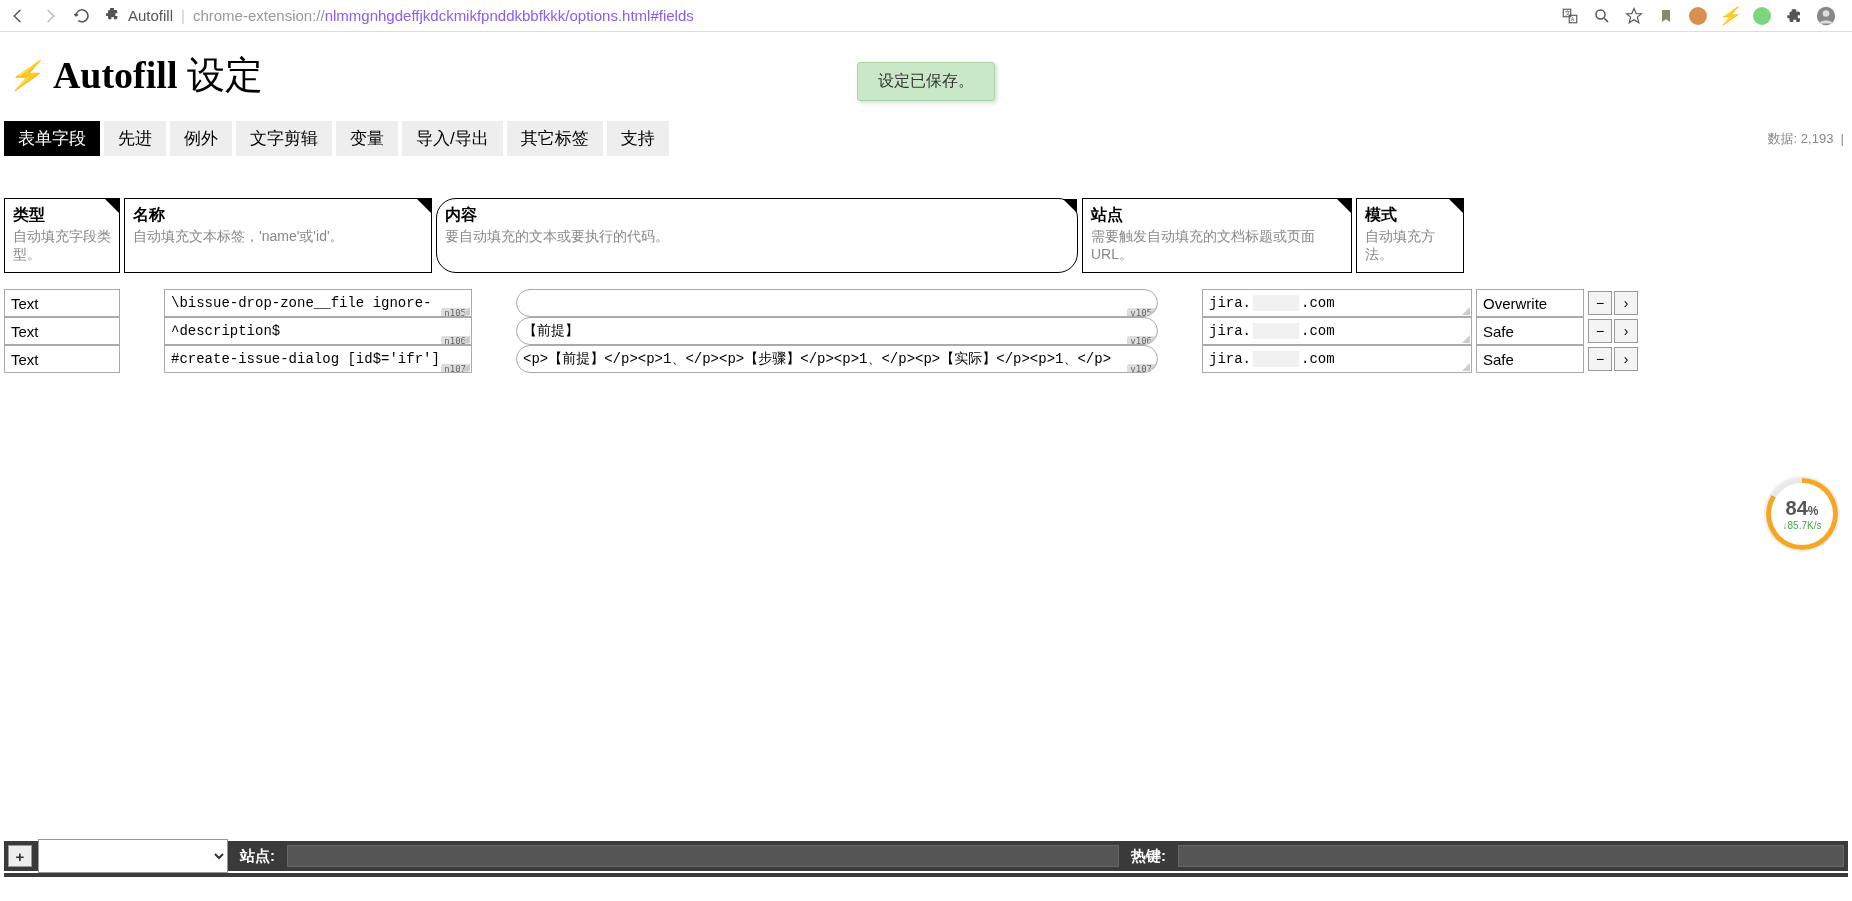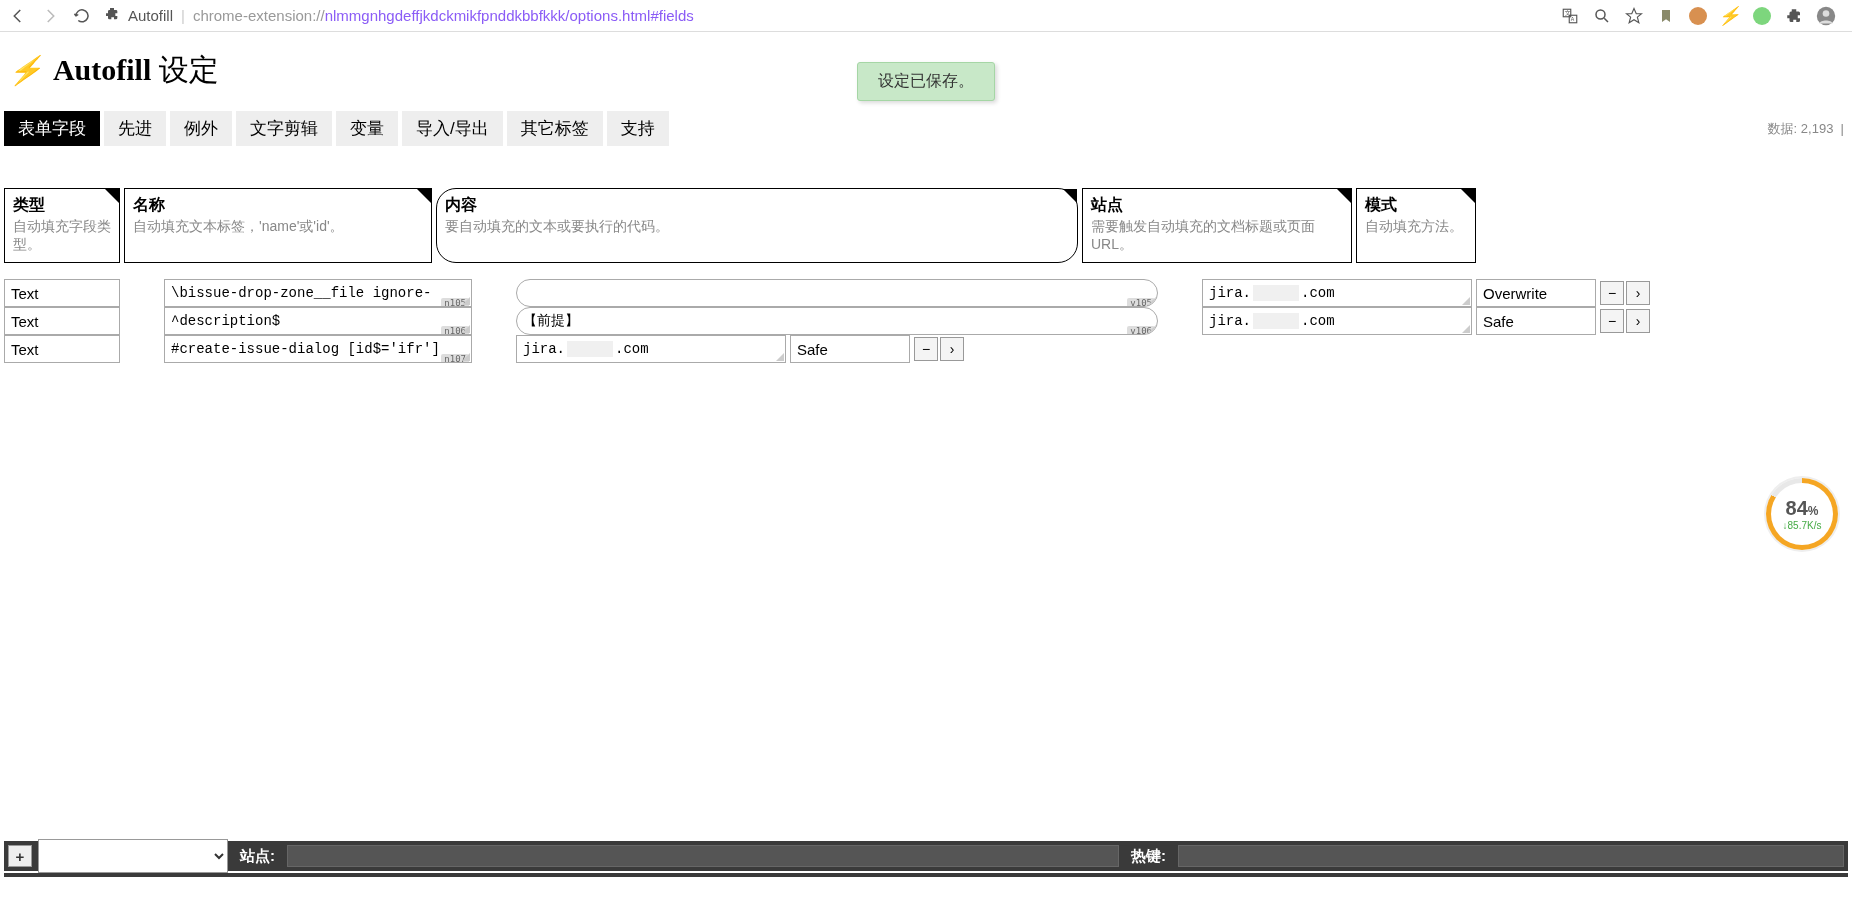--- a/index.html
+++ b/index.html
@@ -11,21 +11,21 @@
 .nav-btn.disabled { color: #bbb; }
 .url-area { flex: 1; display: flex; align-items: center; gap: 8px; color: #555; font-size: 15px; }
 .url-ext { color: #999; }
 .toolbar-icons { display: flex; align-items: center; gap: 12px; padding-right: 8px; }
 .tb-icon { width: 20px; height: 20px; display: flex; align-items: center; justify-content: center; color: #555; }
 .circle { width: 18px; height: 18px; border-radius: 50%; }
 
 
 .page-header { display: flex; align-items: center; padding: 18px 8px 10px 8px; position: relative; }
 .bolt { font-size: 28px; color: #f5a623; margin-right: 10px; font-style: italic; font-weight: bold; }
-.page-title { font-size: 30px; font-weight: bold; font-family: Georgia, serif; }
+.page-title { font-size: 38px; font-weight: bold; font-family: Georgia, serif; }
 .page-title-plain { font-weight: normal; font-family: "SimSun", serif; }
 
 .saved-toast { position: absolute; left: 50%; transform: translateX(-50%); top: 30px; background: #c8e8c8; border: 1px solid #a5d6a5; border-radius: 3px; padding: 8px 20px; font-size: 16px; color: #333; box-shadow: 2px 2px 4px rgba(0,0,0,0.15); }
 
 
 .tabs-row { display: flex; align-items: center; padding: 0 4px; margin-top: 10px; }
 .tabs { display: flex; gap: 4px; }
 .tab { background: #eee; padding: 6px 14px; font-size: 17px; cursor: pointer; }
 .tab.active { background: #000; color: #fff; }
 .tabs-right { margin-left: auto; color: #888; font-size: 13px; padding-right: 4px; }
@@ -33,21 +33,21 @@
 
 .col-headers { display: flex; gap: 4px; margin-top: 30px; padding: 12px 4px; }
 .col-head { border: 1.5px solid #000; padding: 6px 8px 8px 8px; position: relative; }
 .col-head .title { font-weight: bold; font-size: 16px; margin-bottom: 2px; }
 .col-head .sub { color: #888; font-size: 14px; }
 .col-head .corner { position: absolute; top: 0; right: 0; width: 0; height: 0; border-left: 14px solid transparent; border-top: 14px solid #000; }
 .c-type { width: 116px; }
 .c-name { width: 308px; }
 .c-value { width: 642px; border-radius: 20px; }
 .c-site { width: 270px; }
-.c-mode { width: 120px; }
+.c-mode { width: 108px; }
 
 
 .rows { padding: 0 4px; margin-top: 4px; }
 .row { display: flex; gap: 4px; margin-bottom: 0; }
 .cell { border: 1px solid #aaa; padding: 3px 6px; font-size: 15px; height: 28px; display: flex; align-items: center; position: relative; overflow: hidden; white-space: nowrap; }
 .cell.mono { font-family: "Courier New", monospace; font-size: 14px; margin-left: 40px; }
 .badge { position: absolute; right: 2px; top: 18px; background: #ddd; color: #666; font-size: 9px; padding: 0 3px; border-radius: 2px; font-family: monospace; }
 .resize-corner { position: absolute; right: 1px; bottom: 1px; width: 0; height: 0; border-left: 8px solid transparent; border-bottom: 8px solid #ccc; }
 .site-blur { display: inline-block; width: 46px; height: 16px; background: #f0f0f0; margin: 0 2px; }
 .act-cell { display: flex; gap: 2px; align-items: center; }
@@ -222,20 +222,21 @@
     <div class="cell c-site mono">jira.<span class="site-blur"></span>.com<span class="resize-corner"></span></div>
     <div class="cell c-mode">Safe</div>
     <div class="act-cell">
       <div class="act-btn">−</div>
       <div class="act-btn">›</div>
     </div>
     </div>
     <div class="row">
     <div class="cell c-type">Text</div>
     <div class="cell c-name mono">#create-issue-dialog  [id$='ifr']<span class="badge">n107</span><span class="resize-corner"></span></div>
+    <div class="cell c-value mono">&lt;p&gt;【前提】&lt;/p&gt;&lt;p&gt;1、&lt;/p&gt;&lt;p&gt;【步骤】&lt;/p&gt;&lt;p&gt;1、&lt;/p&gt;&lt;p&gt;【实际】&lt;/p&gt;&lt;p&gt;1、&lt;/p&gt;<span class="badge">v107</span><span class="resize-corner"></span></div>
     <div class="cell c-site mono">jira.<span class="site-blur"></span>.com<span class="resize-corner"></span></div>
     <div class="cell c-mode">Safe</div>
     <div class="act-cell">
       <div class="act-btn">−</div>
       <div class="act-btn">›</div>
     </div>
     </div>
   </div>
 
 <div class="speed-widget">

